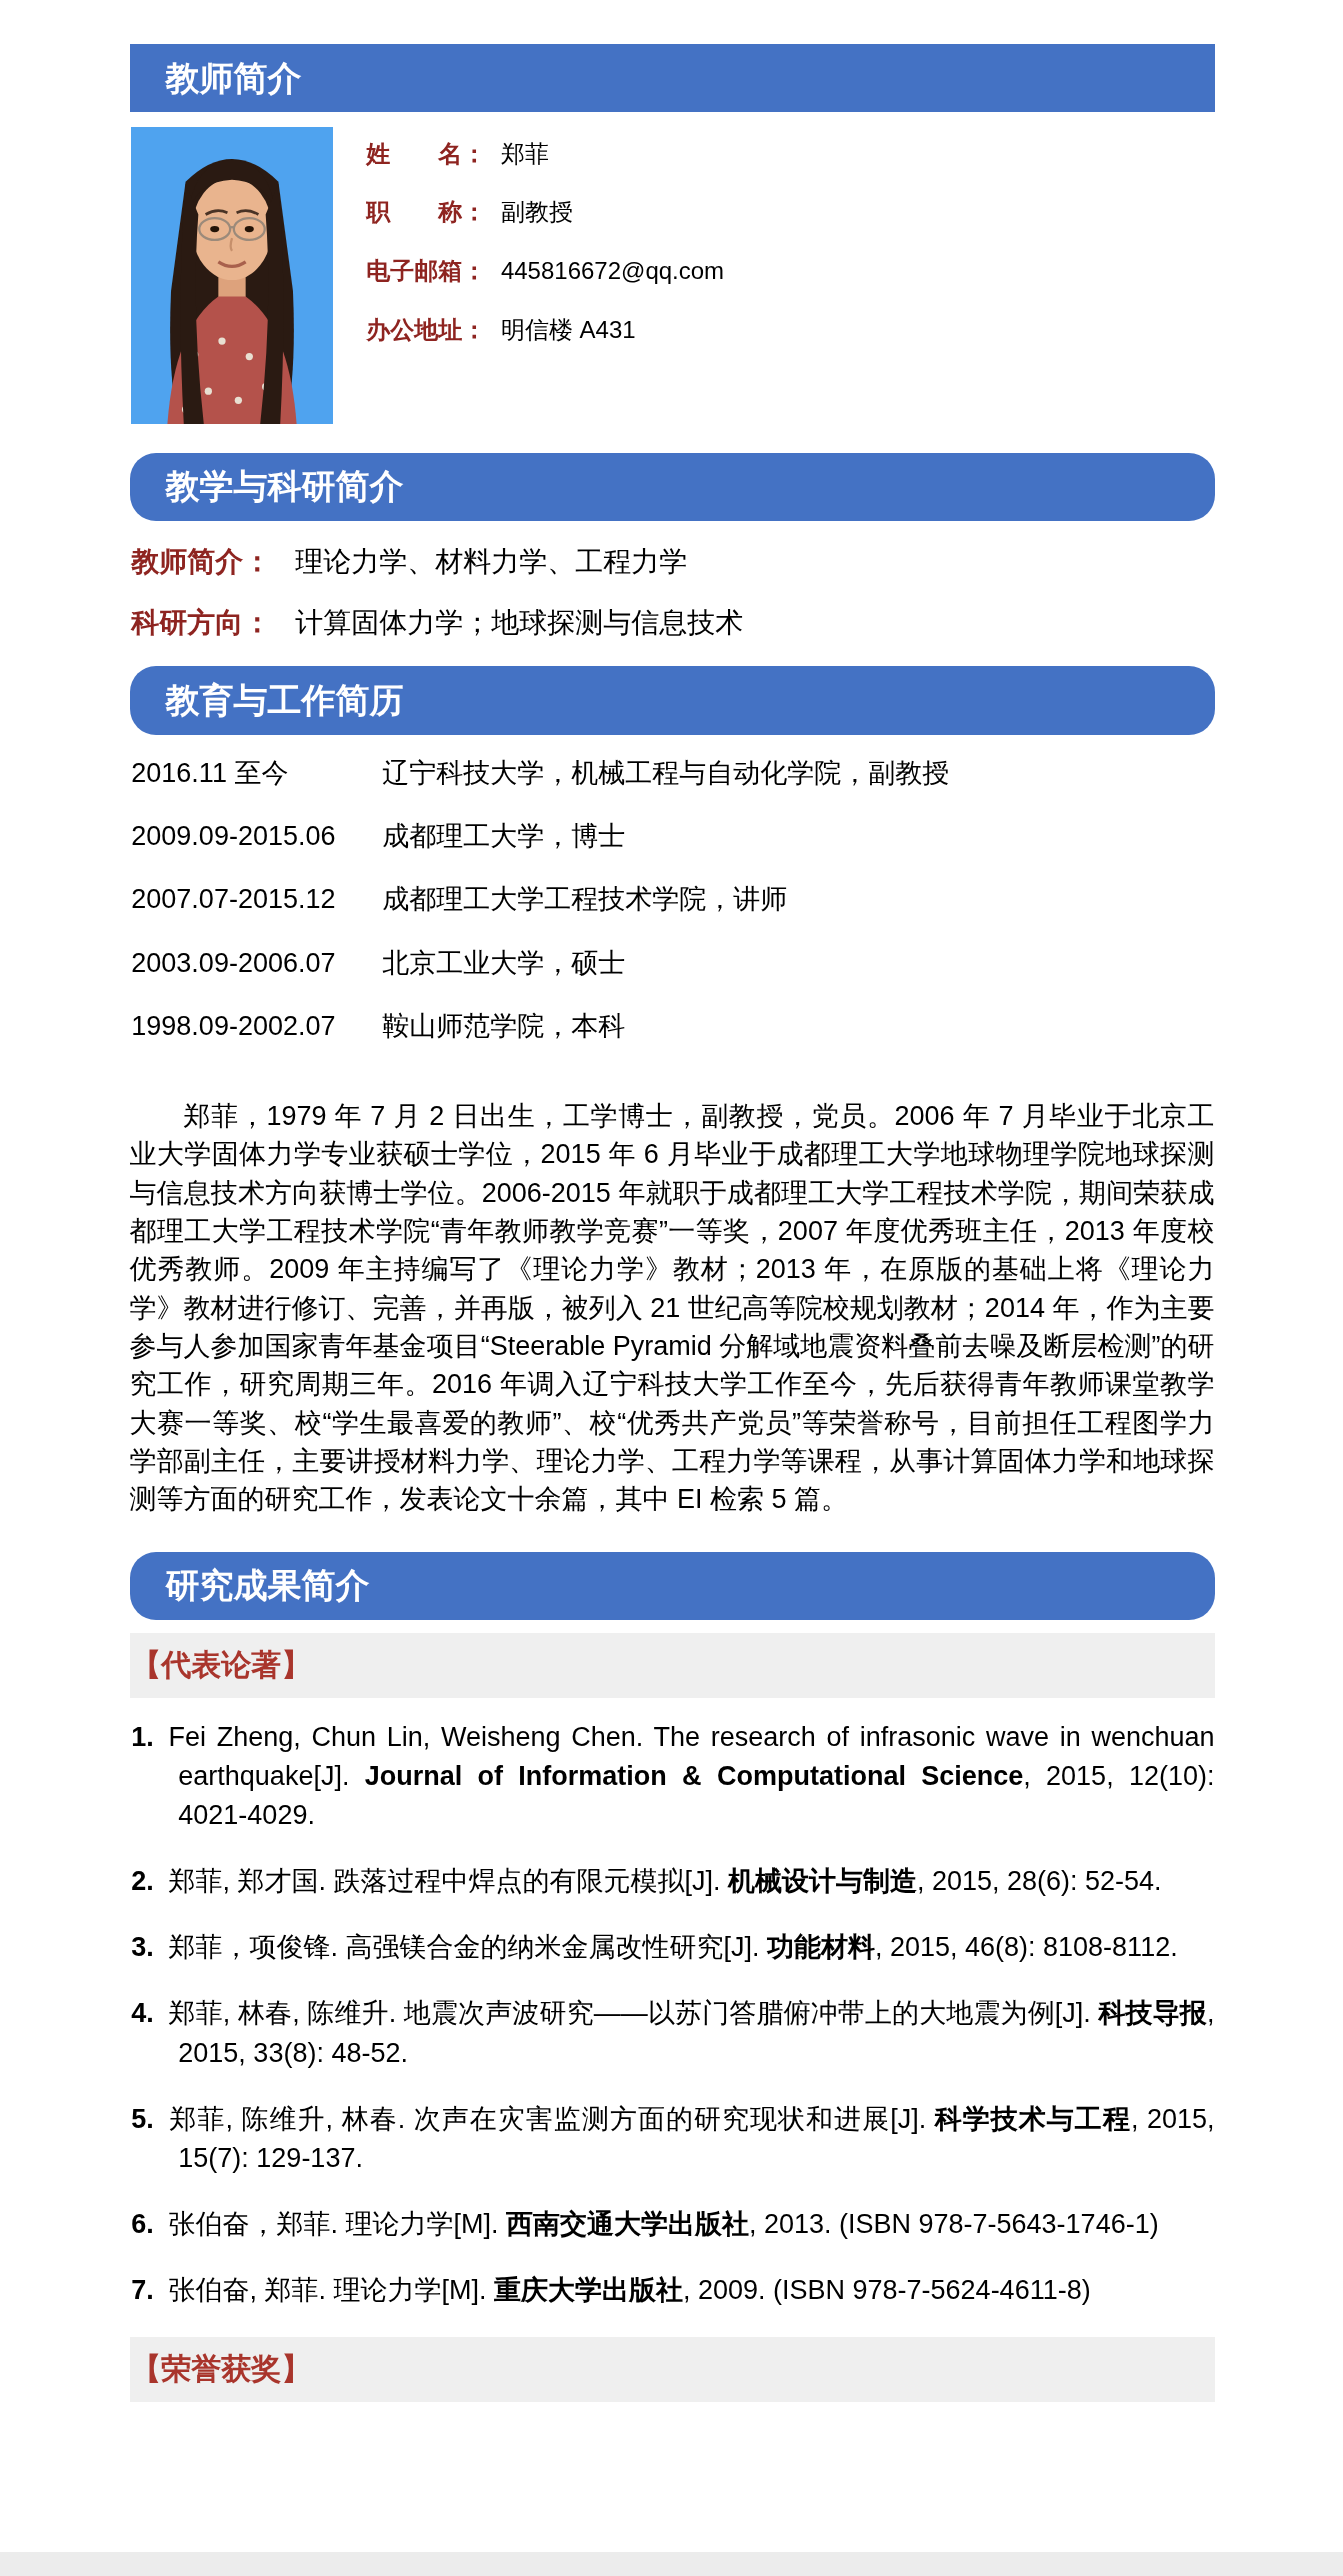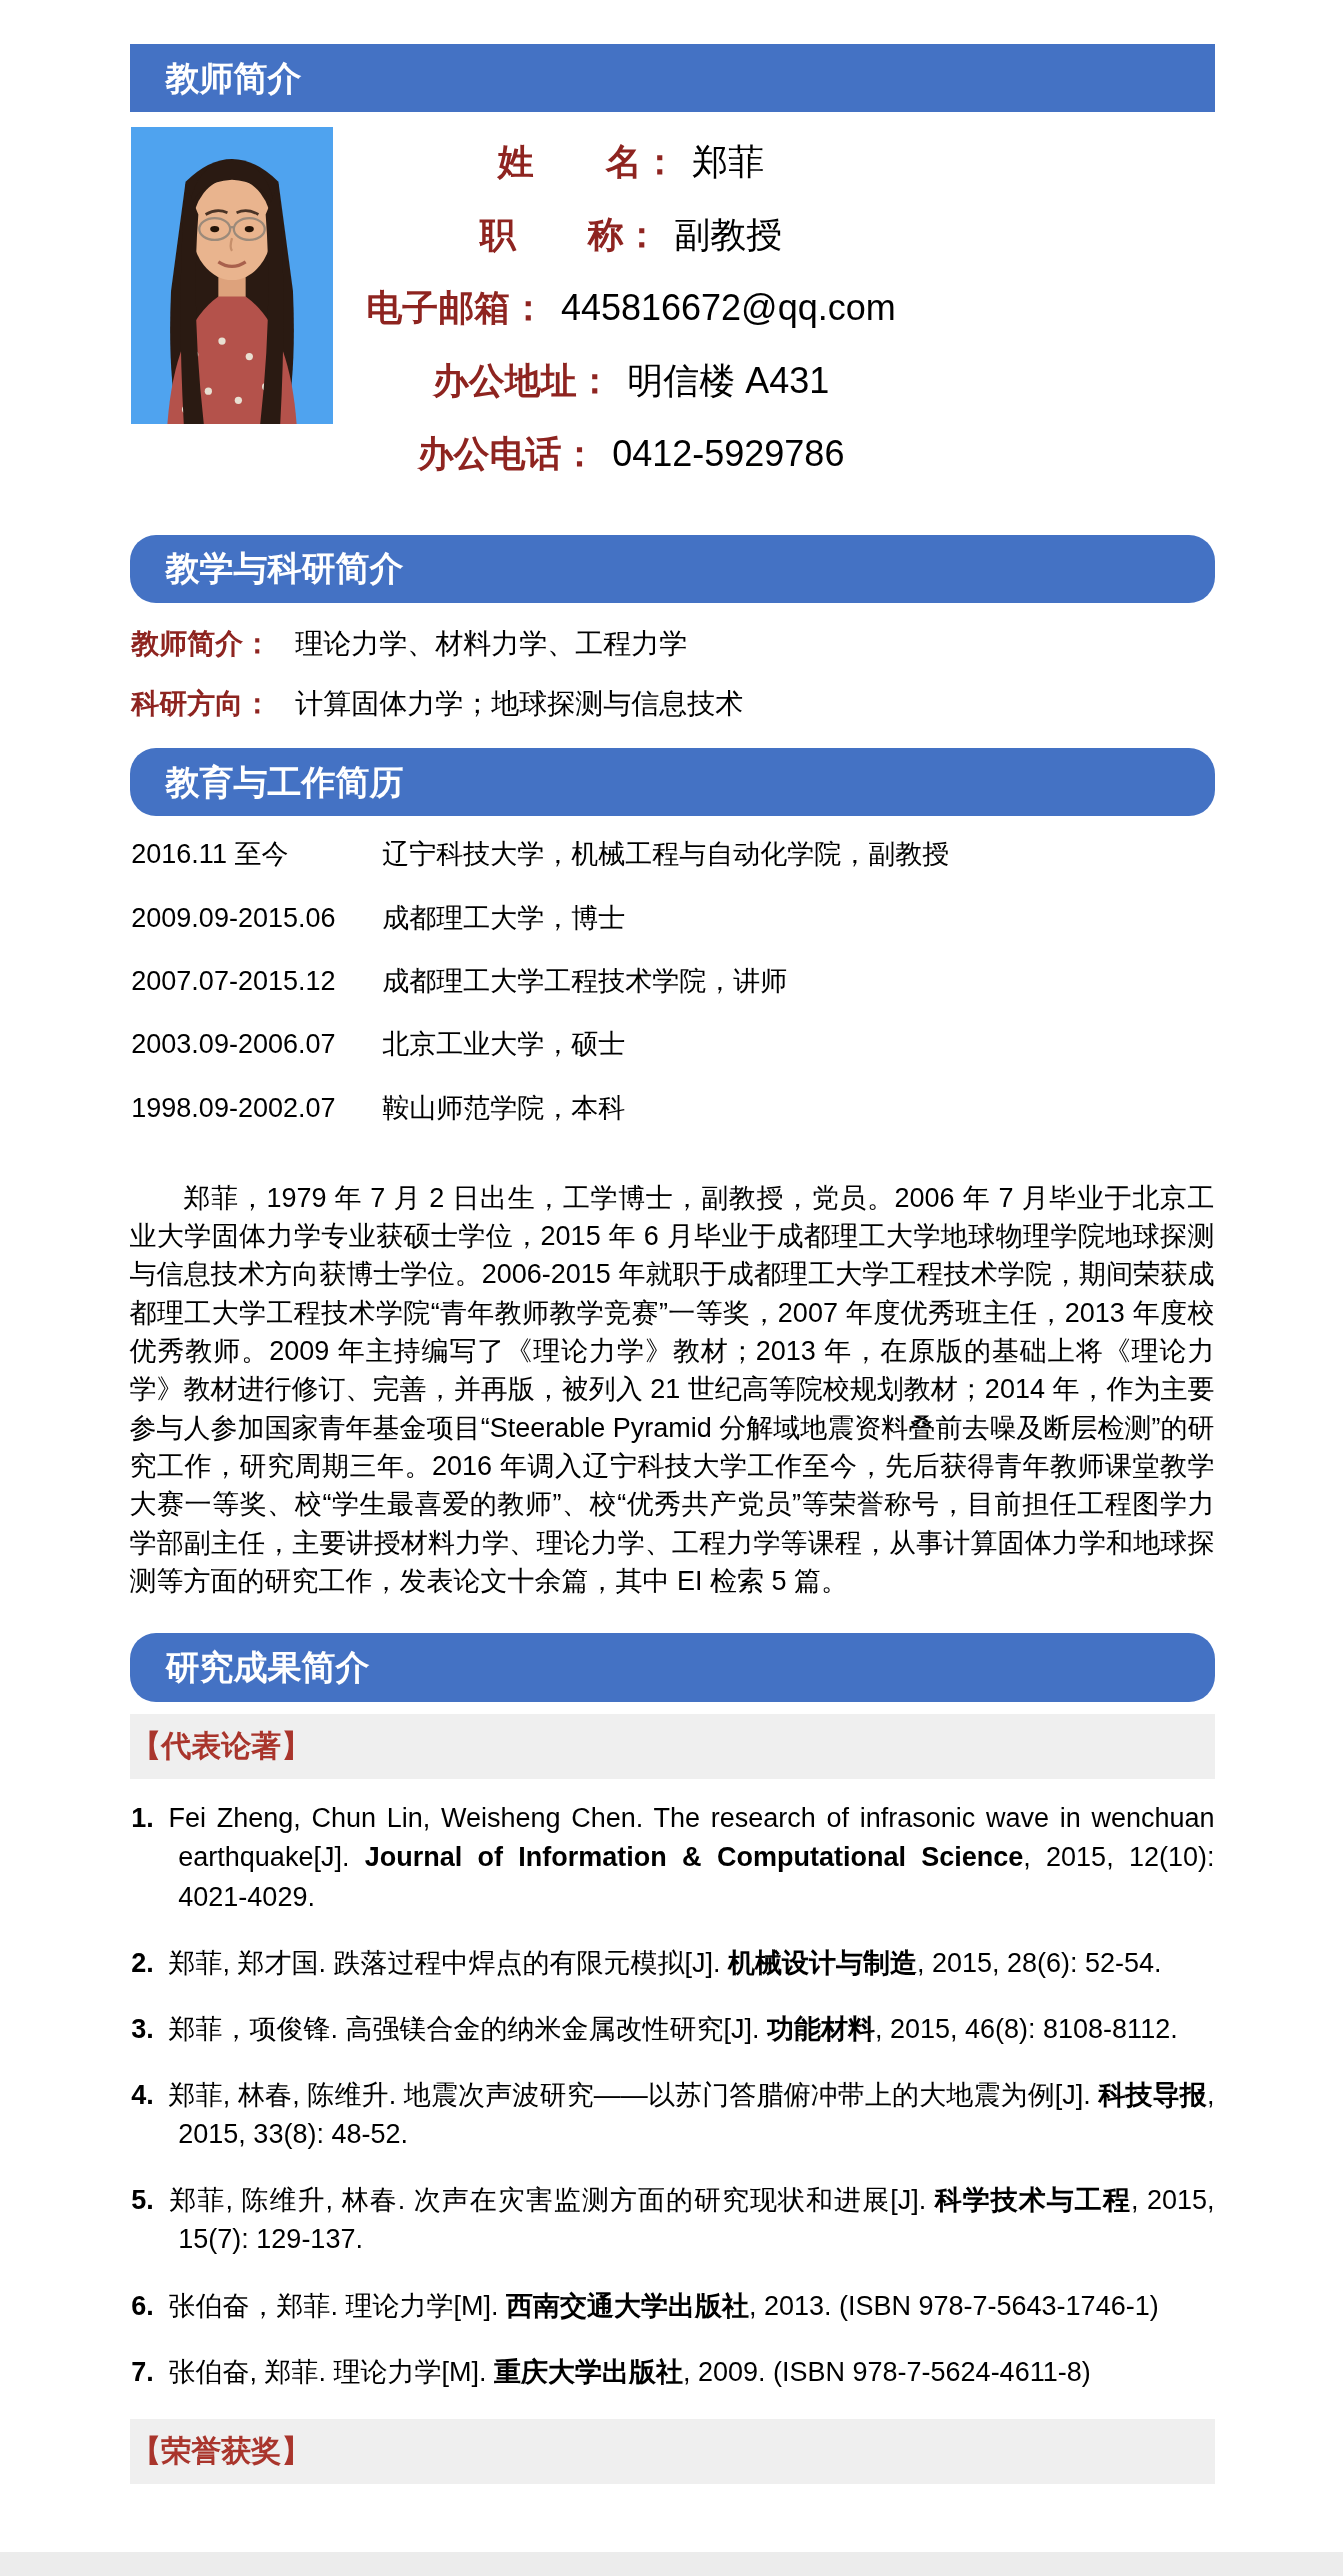--- a/index.html
+++ b/index.html
@@ -26,21 +26,21 @@
   .gap-top{margin-top:20px;border-radius:26px;}
 
   
   .profile-block{display:flex;gap:33px;padding:1.8px 0 9px 1.8px;}
   .photo{
     width:202px;height:297px;background:var(--photo-bg);
     flex:0 0 auto;overflow:hidden;
   }
   .photo svg{display:block;width:100%;height:100%;}
   .fields{padding-top:12.7px;}
-  .field-row{margin-bottom:30px;font-size:36px;line-height:1.2;text-align:center;}
+  .field-row{margin-bottom:30px;font-size:24px;line-height:1.2;}
   .f-label{color:var(--label-red);font-weight:bold;}
   .f-value{margin-left:14.6px;}
 
   
   .teach-row{font-size:28px;margin:24px 0 27px 1.8px;line-height:1.2;}
   .t-label{color:var(--label-red);font-weight:bold;}
   .t-value{margin-left:24px;}
 
   
   .hist-rows{padding:9px 0 5.5px 1.8px;}
@@ -134,23 +134,20 @@
         </div>
 
         <div class="field-row">
           <span class="f-label">电子邮箱：</span><span class="f-value">445816672@qq.com</span>
         </div>
 
         <div class="field-row">
           <span class="f-label">办公地址：</span><span class="f-value">明信楼 A431</span>
         </div>
 
-        <div class="field-row">
-          <span class="f-label">办公电话：</span><span class="f-value">0412-5929786</span>
-        </div>
       </div>
   </div>
 
   <header class="sec-header gap-top">
     <span>教学与科研简介</span>
   </header>
   <div>
 
       <div class="teach-row">
         <span class="t-label">教师简介：</span><span class="t-value">理论力学、材料力学、工程力学</span>

